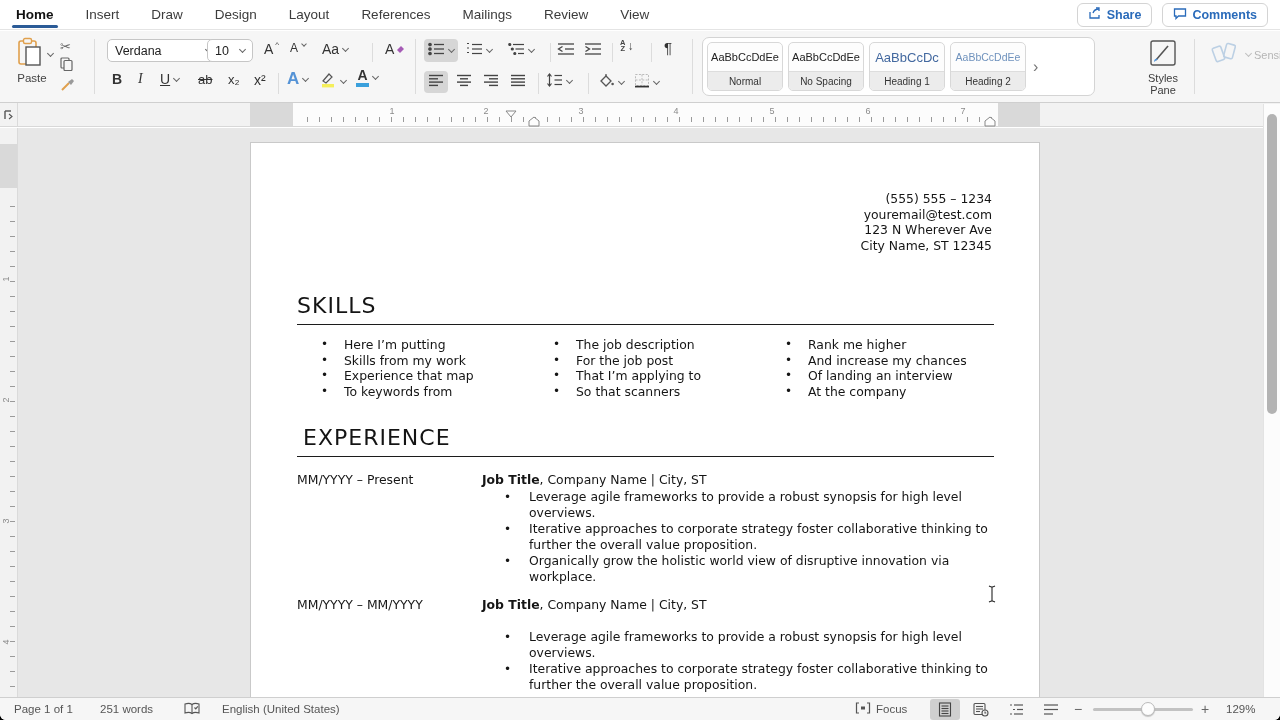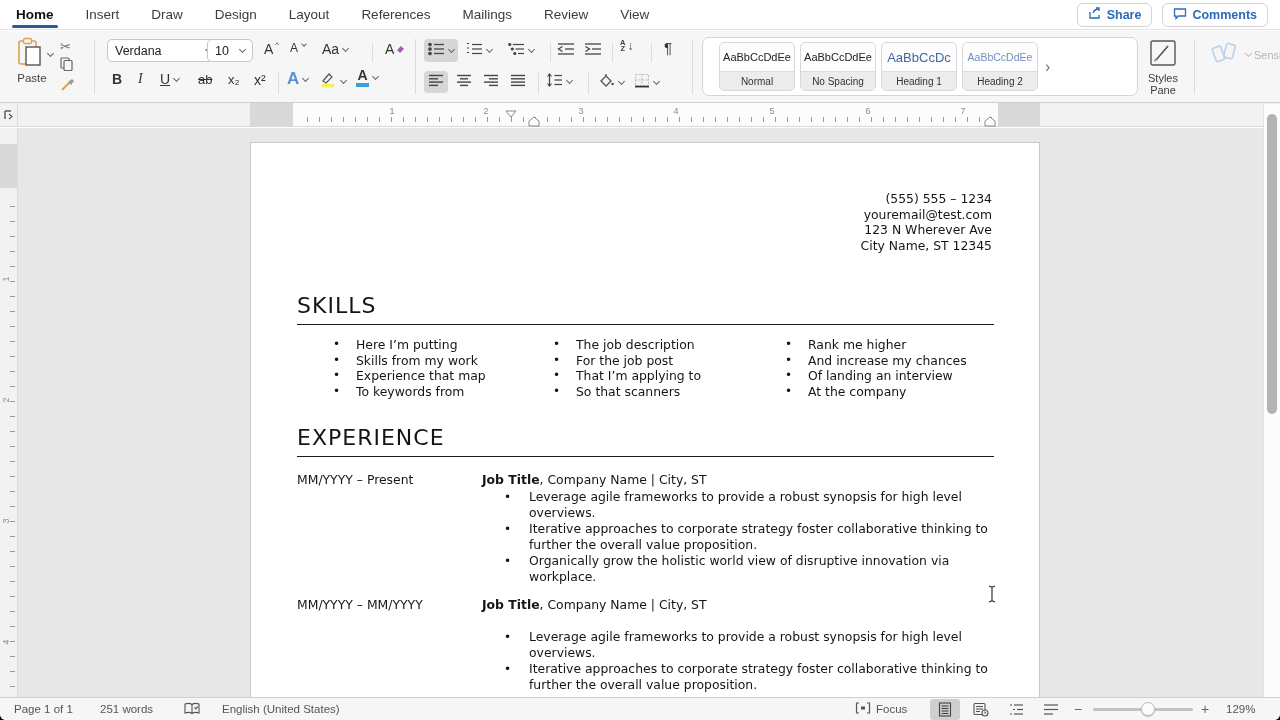--- a/index.html
+++ b/index.html
@@ -24,22 +24,22 @@
   .chev{display:inline-block;width:5px;height:5px;border-right:1.4px solid #666;border-bottom:1.4px solid #666;
         transform:rotate(45deg);margin-left:2px;position:relative;top:-1px;}
   .active-btn{background:#d6d6d6;border-radius:4px;padding:3px 4px;}
   .select{display:flex;align-items:center;justify-content:space-between;background:#fff;
           border:1px solid #c6c6c6;border-radius:5px;padding:0 7px;height:23px;font-size:12.5px;color:#222;}
   .letter{font-size:14px;color:#333;}
   .paste-label{position:absolute;left:10px;top:41px;width:44px;text-align:center;font-size:11.5px;color:#444;}
   .glyph-icon{color:#666;}
   .stack{display:flex;flex-direction:column;align-items:center;line-height:6px;}
   .stack span{font-size:7.5px;color:#444;font-weight:600;}
-  .style-gallery{position:absolute;left:702px;top:6px;width:436px;height:59px;background:#fff;
-          border:1px solid #d4d4d4;border-radius:7px;display:flex;align-items:center;padding:0 16px;gap:5px;overflow:hidden;}
+  .style-gallery{position:absolute;left:702px;top:6px;width:393px;height:59px;background:#fff;
+          border:1px solid #d4d4d4;border-radius:7px;display:flex;align-items:center;padding:0 4px;gap:5px;overflow:hidden;}
   .style-card{width:76px;height:49px;border:1px solid #d8d8d8;border-radius:5px;background:#fdfdfd;
           display:flex;flex-direction:column;overflow:hidden;flex:0 0 auto;}
   .style-sample{flex:1;display:flex;align-items:center;justify-content:center;font-size:11px;color:#222;
           white-space:nowrap;overflow:hidden;}
   .style-label{height:19px;background:#ececec;border-top:1px solid #ddd;font-size:10px;color:#333;
           display:flex;align-items:center;justify-content:center;}
   .more-styles{font-size:16px;color:#777;margin-left:2px;}
   .big-label{font-size:11px;color:#3d3d3d;text-align:center;line-height:12px;}
   .grayed{color:#b5b5b5;}
   
@@ -487,40 +487,40 @@
       <div class="contact">
         <div>(555) 555 – 1234</div>
         <div>youremail@test.com</div>
         <div>123 N Wherever Ave</div>
         <div>City Name, ST 12345</div>
       </div>
 
       <div class="sec-head" style="top:150px;">SKILLS</div>
       <div class="sec-rule" style="top:181px;"></div>
 
-      <ul class="blist skills-col" style="left:76px;">
+      <ul class="blist skills-col" style="left:64px;">
         <li>Here I’m putting</li>
         <li>Skills from my work</li>
         <li>Experience that map</li>
         <li>To keywords from</li>
       </ul>
       <ul class="blist skills-col" style="left:296px;">
         <li>The job description</li>
         <li>For the job post</li>
         <li>That I’m applying to</li>
         <li>So that scanners</li>
       </ul>
       <ul class="blist skills-col" style="left:528px;">
         <li>Rank me higher</li>
         <li>And increase my chances</li>
         <li>Of landing an interview</li>
         <li>At the company</li>
       </ul>
 
-      <div class="sec-head" style="top:282px;">EXPERIENCE</div>
+      <div class="sec-head" style="top:282px;margin-left:6px;">EXPERIENCE</div>
       <div class="sec-rule" style="top:313px;"></div>
 
       <div class="exp-entry" style="top:329px;">
         <div class="exp-date">MM/YYYY – Present</div>
         <div class="exp-body">
           <div><b>Job Title</b><span>, Company Name | City, ST</span></div>
           <ul class="exp-bullets">
             <li>Leverage agile frameworks to provide a robust synopsis for high level overviews.</li>
             <li>Iterative approaches to corporate strategy foster collaborative thinking to further the overall value proposition.</li>
             <li>Organically grow the holistic world view of disruptive innovation via workplace.</li>

